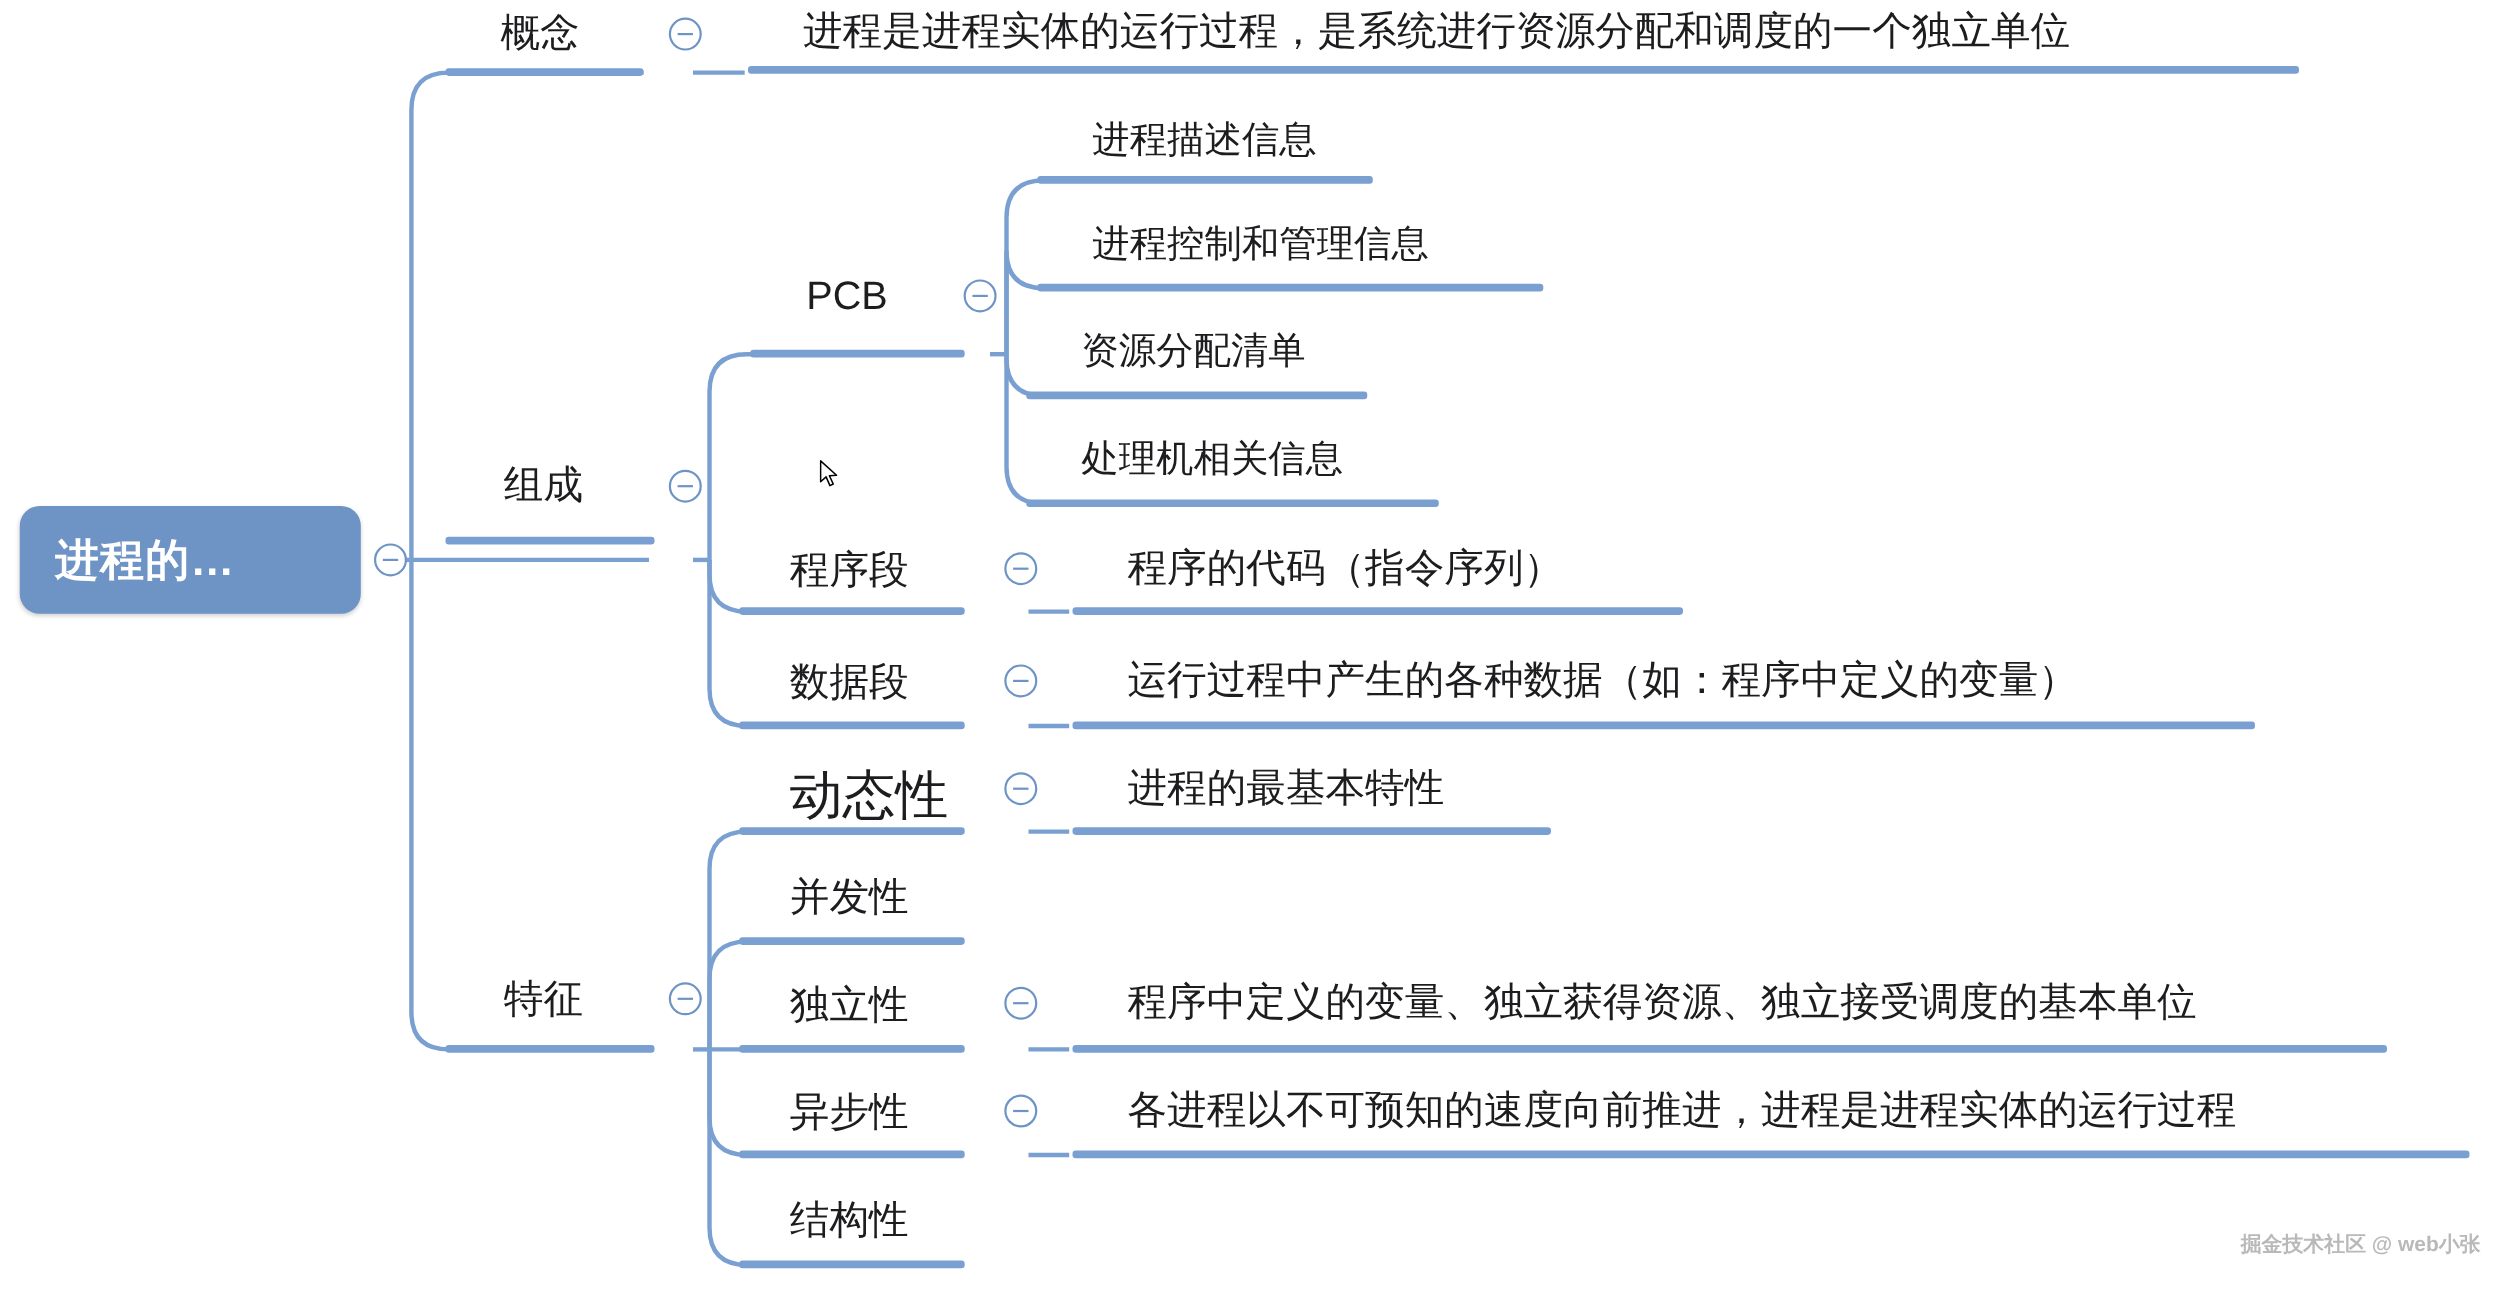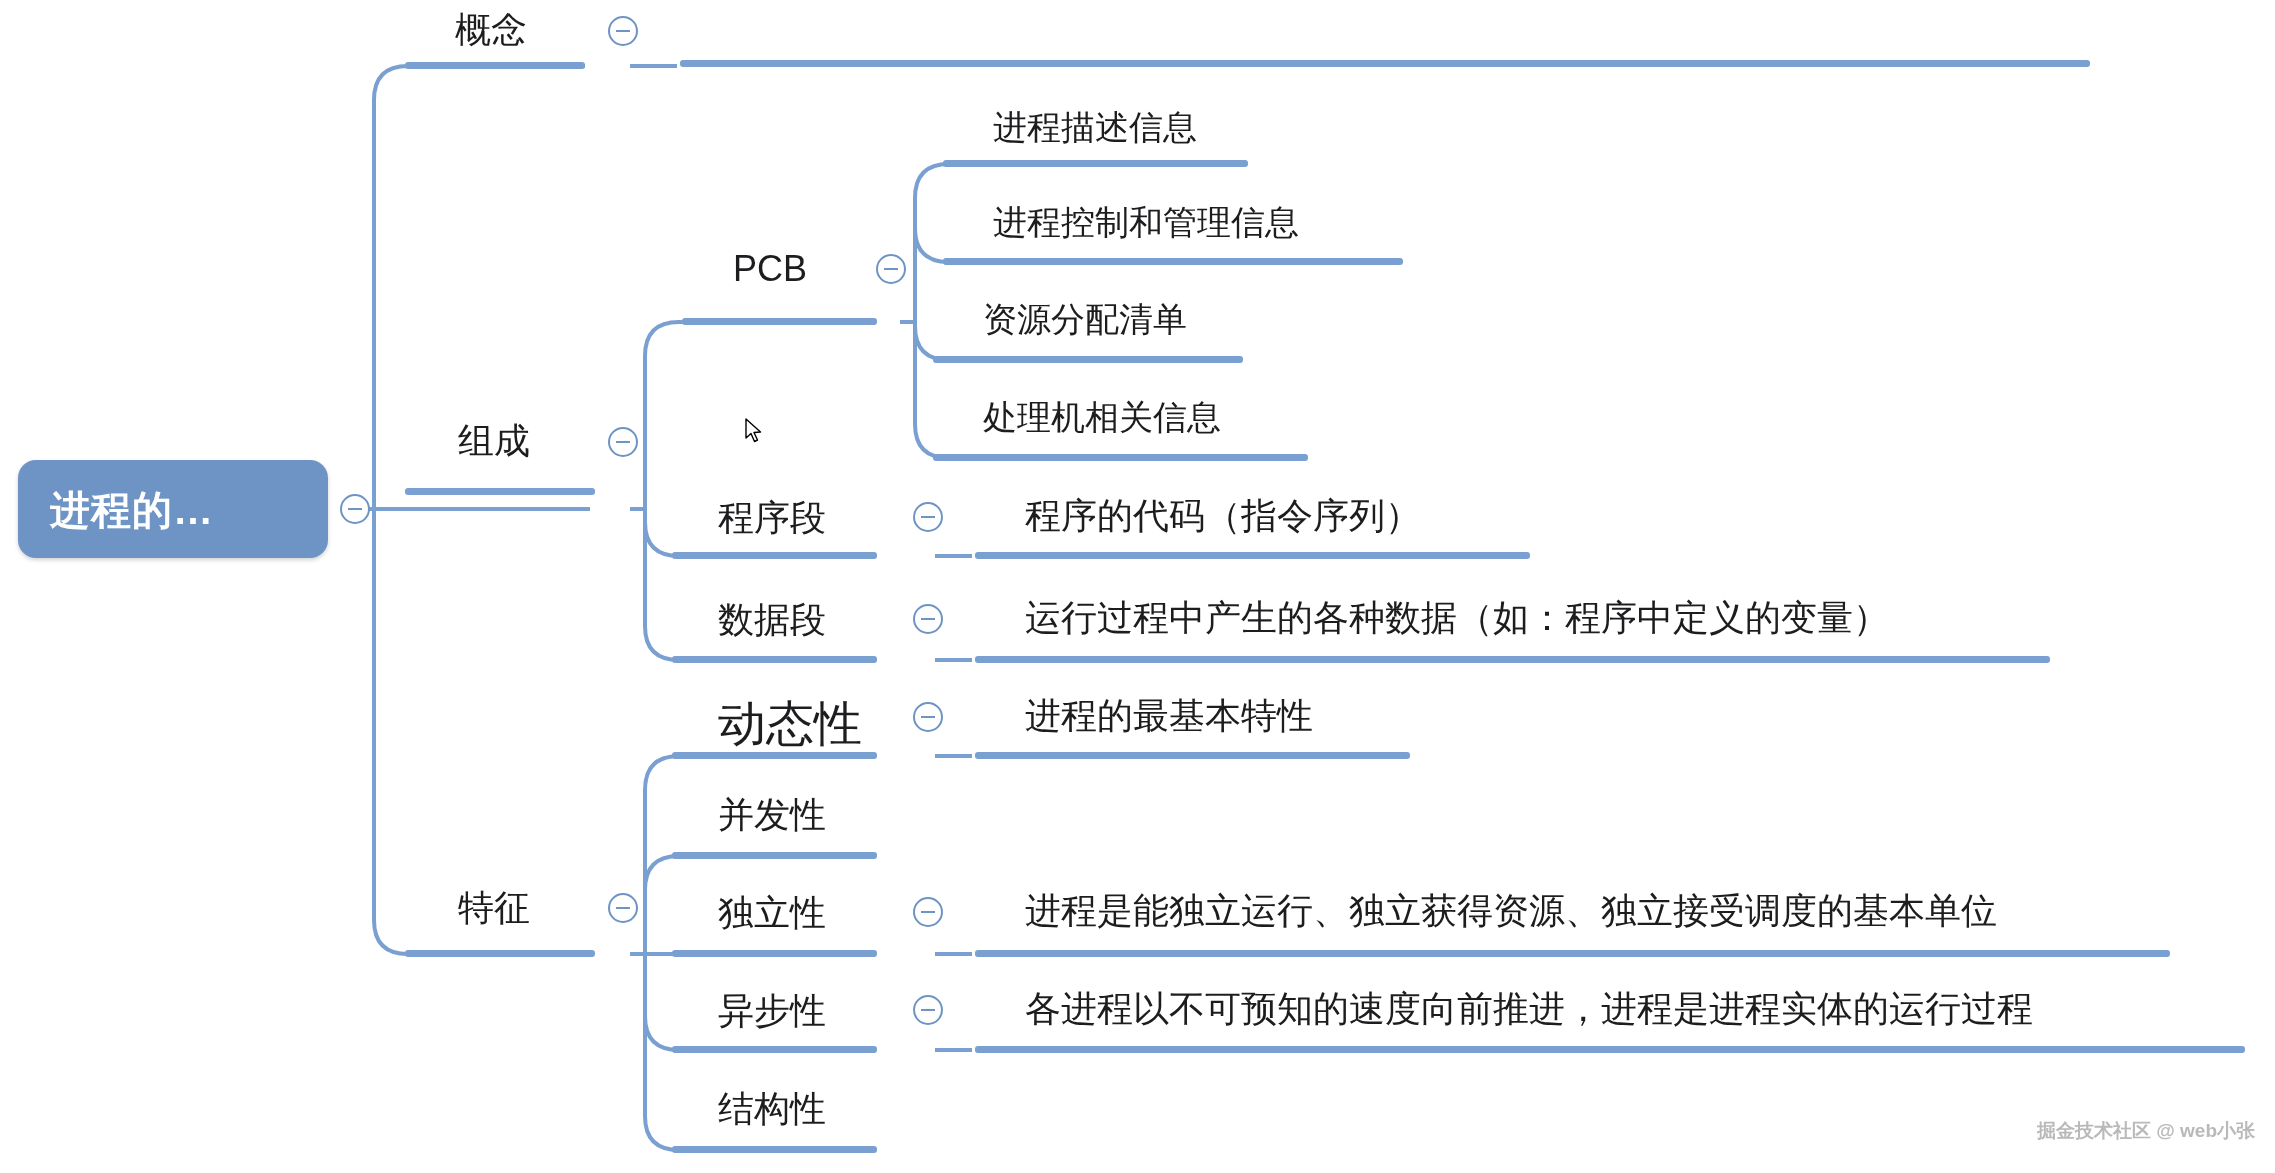--- a/index.html
+++ b/index.html
@@ -132,20 +132,21 @@
   </svg>
 
   <div class="root-node" style="left:18px; top:460px; width:310px; height:98px;"></div>
   <div class="root-label" style="left:50px; top:490px;">进程的…</div>
   <div class="collapse-btn" style="left:340px; top:494px;"></div>
 
   <div class="node-label" style="left:455px; top:12px; font-size:36px;">概念</div>
   <div class="node-underline" style="left:405px; top:62px; width:180px;"></div>
   <div class="collapse-btn" style="left:608px; top:16px;"></div>
 
+  <div class="node-label" style="left:730px; top:10px; font-size:36px;">进程是进程实体的运行过程，是系统进行资源分配和调度的一个独立单位</div>
   <div class="node-underline" style="left:680px; top:60px; width:1410px;"></div>
 
   <div class="node-label" style="left:458px; top:423px; font-size:36px;">组成</div>
   <div class="node-underline" style="left:405px; top:488px; width:190px;"></div>
   <div class="collapse-btn" style="left:608px; top:427px;"></div>
 
   <div class="node-label" style="left:733px; top:251px; font-size:36px;">PCB</div>
   <div class="node-underline" style="left:682px; top:318px; width:195px;"></div>
   <div class="collapse-btn" style="left:876px; top:254px;"></div>
 
@@ -186,21 +187,21 @@
   <div class="node-label" style="left:1025px; top:698px; font-size:36px;">进程的最基本特性</div>
   <div class="node-underline" style="left:975px; top:752px; width:435px;"></div>
 
   <div class="node-label" style="left:718px; top:797px; font-size:36px;">并发性</div>
   <div class="node-underline" style="left:672px; top:852px; width:205px;"></div>
 
   <div class="node-label" style="left:718px; top:895px; font-size:36px;">独立性</div>
   <div class="node-underline" style="left:672px; top:950px; width:205px;"></div>
   <div class="collapse-btn" style="left:913px; top:897px;"></div>
 
-  <div class="node-label" style="left:1025px; top:893px; font-size:36px;">进程是能独立运行、独立获得资源、独立接受调度的基本单位</div>
+  <div class="node-label" style="left:1025px; top:893px; font-size:36px;">程序中定义的变量、独立获得资源、独立接受调度的基本单位</div>
   <div class="node-underline" style="left:975px; top:950px; width:1195px;"></div>
 
   <div class="node-label" style="left:718px; top:993px; font-size:36px;">异步性</div>
   <div class="node-underline" style="left:672px; top:1046px; width:205px;"></div>
   <div class="collapse-btn" style="left:913px; top:995px;"></div>
 
   <div class="node-label" style="left:1025px; top:991px; font-size:36px;">各进程以不可预知的速度向前推进，进程是进程实体的运行过程</div>
   <div class="node-underline" style="left:975px; top:1046px; width:1270px;"></div>
 
   <div class="node-label" style="left:718px; top:1091px; font-size:36px;">结构性</div>

